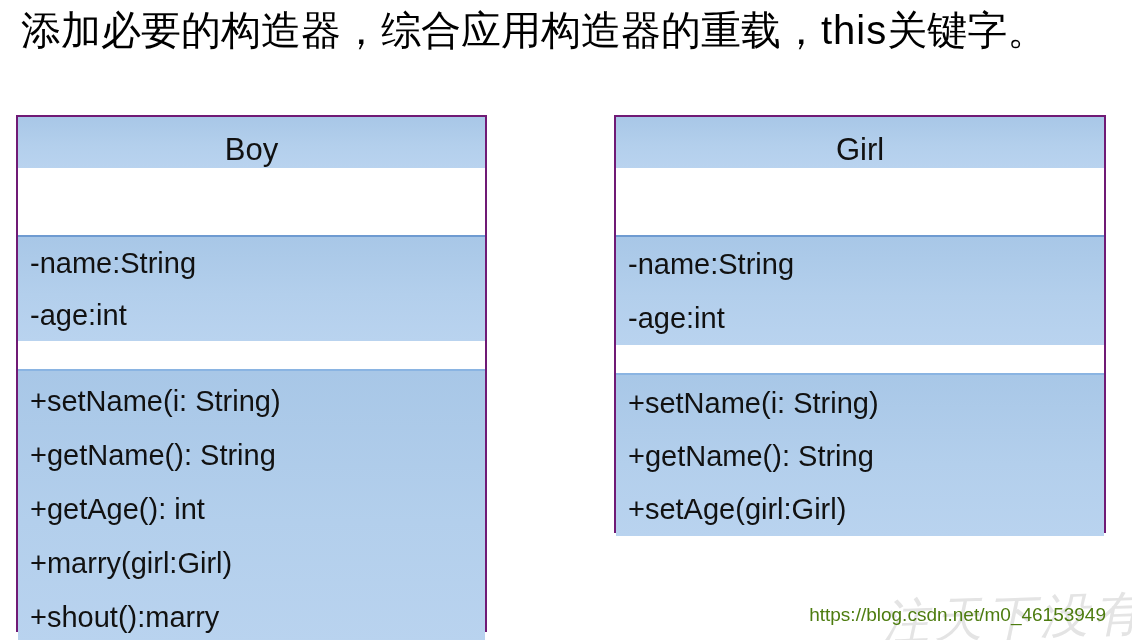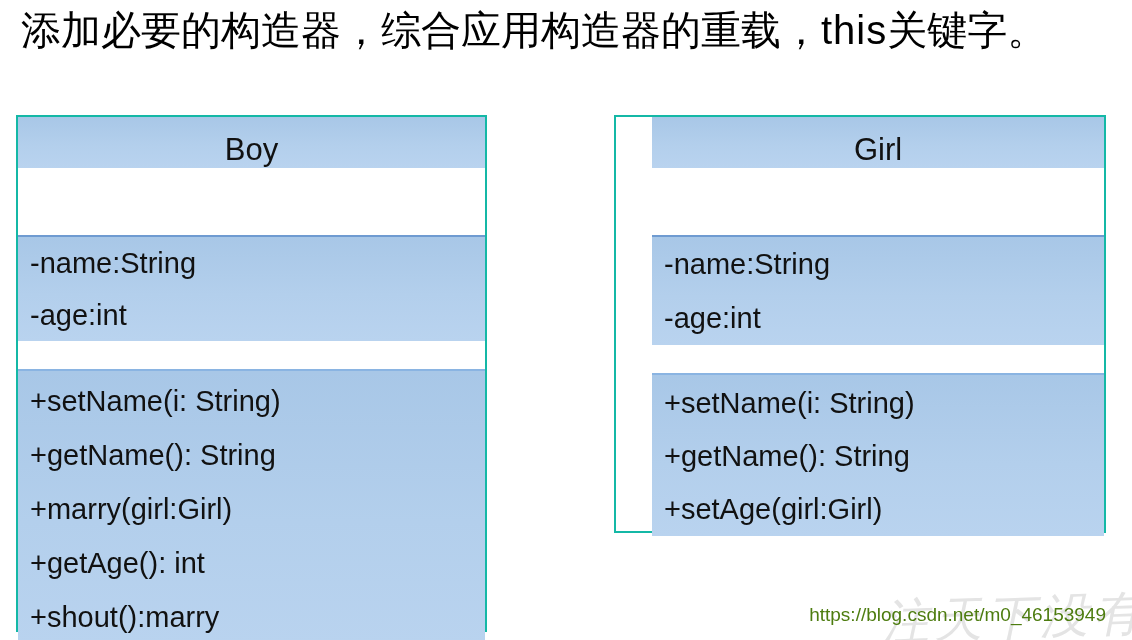--- a/index.html
+++ b/index.html
@@ -31,21 +31,21 @@
     letter-spacing: 0px;
   }
   .page-title .kw {
     font-family: "Liberation Sans", "DejaVu Sans", sans-serif;
     letter-spacing: 1px;
   }
   
   .uml-box {
     position: absolute;
     box-sizing: border-box;
-    border: 2px solid #14b8a6;
+    border: 2px solid #701a75;
     display: flex;
     flex-direction: column;
     color: #111111;
     gap: 28px;
   }
   .uml-box .section {
     background: linear-gradient(180deg, #a8c7e7 0%, #b3cfec 55%, #b9d3ef 100%);
     box-sizing: border-box;
   }
   .uml-box .hdr {
@@ -67,21 +67,21 @@
     white-space: nowrap;
   }
   
   .boy { left: 16px; top: 115px; width: 471px; height: 517px; }
   .boy .hdr { height: 80px; }
   .boy .attrs { height: 106px; }
   .boy .attrs .row { height: 52px; }
   .boy .methods { padding-top: 3px; }
   .boy .methods .row { height: 54px; }
   
-  .girl { left: 614px; top: 115px; width: 492px; height: 418px; padding-left: 36px; }
+  .girl { left: 614px; top: 115px; width: 492px; height: 418px; }
   .girl .hdr { height: 90px; }
   .girl .attrs { height: 110px; }
   .girl .attrs .row { height: 54px; }
   .girl .methods { padding-top: 2px; }
   .girl .methods .row { height: 53px; }
   
   .wm-calligraphy {
     position: absolute;
     right: -14px;
     bottom: -10px;
@@ -113,22 +113,22 @@
 
   <div class="uml-box boy">
     <div class="section hdr">Boy</div>
     <div class="section attrs">
       <div class="row">-name:String</div>
       <div class="row">-age:int</div>
     </div>
     <div class="section methods">
       <div class="row">+setName(i: String)</div>
       <div class="row">+getName(): String</div>
+      <div class="row">+getAge(): int</div>
       <div class="row">+marry(girl:Girl)</div>
-      <div class="row">+getAge(): int</div>
       <div class="row">+shout():marry</div>
     </div>
   </div>
 
   <div class="uml-box girl">
     <div class="section hdr">Girl</div>
     <div class="section attrs">
       <div class="row">-name:String</div>
       <div class="row">-age:int</div>
     </div>

